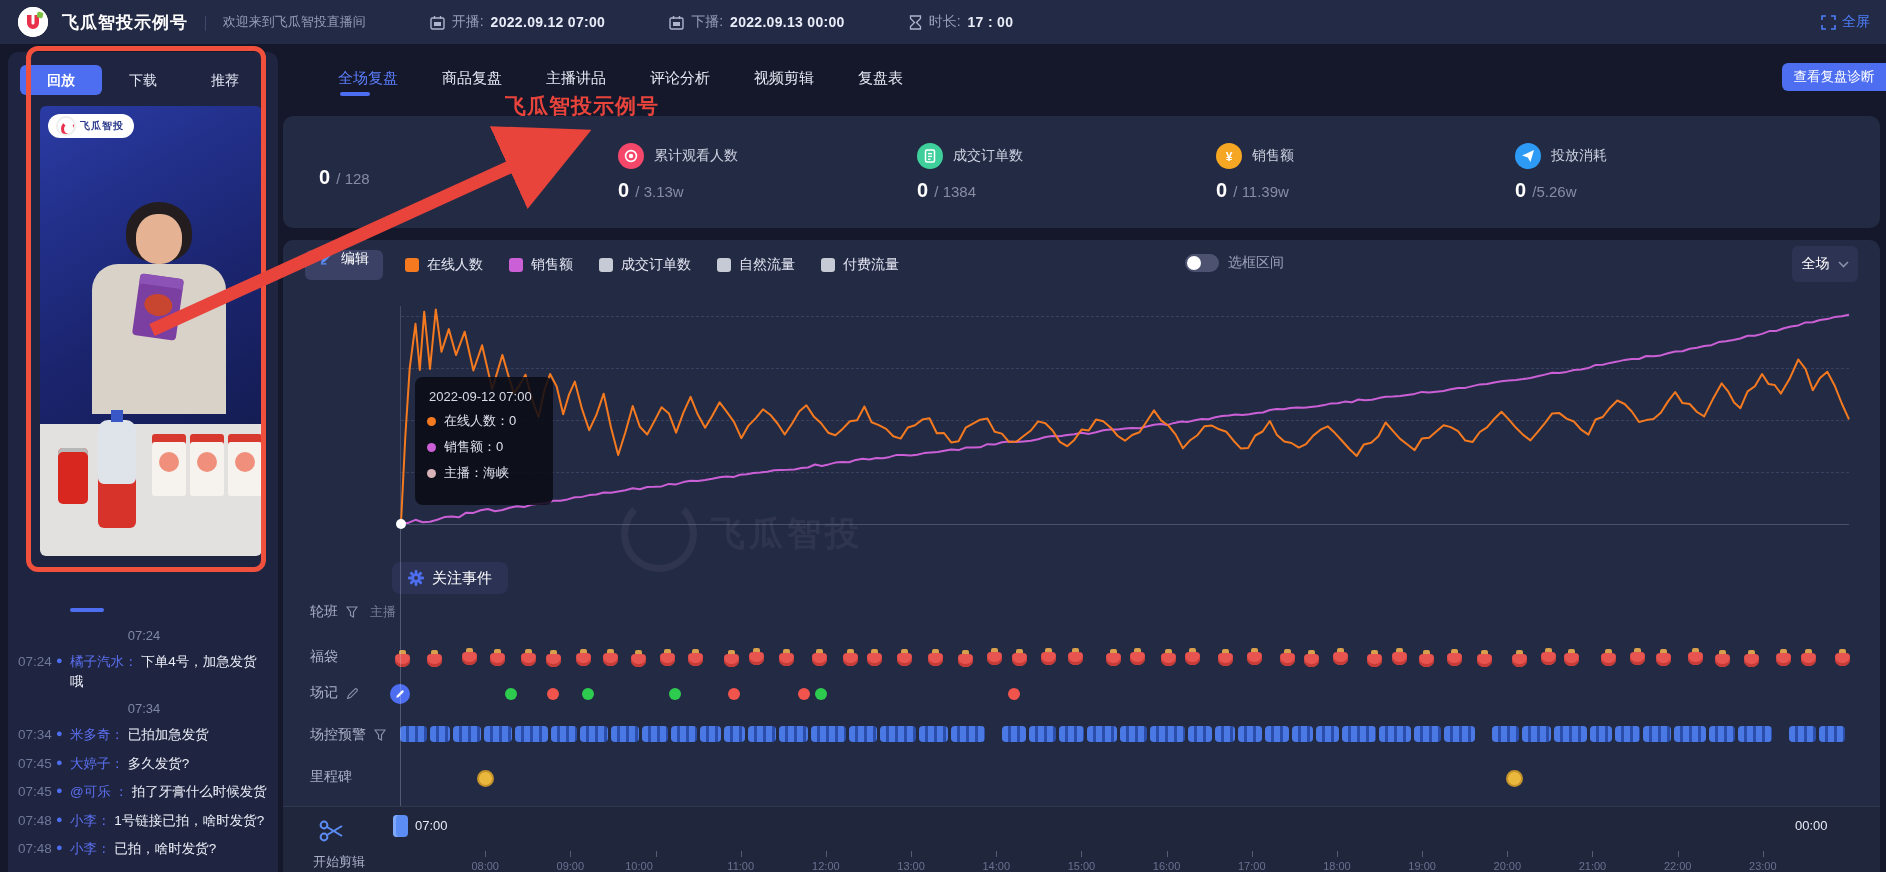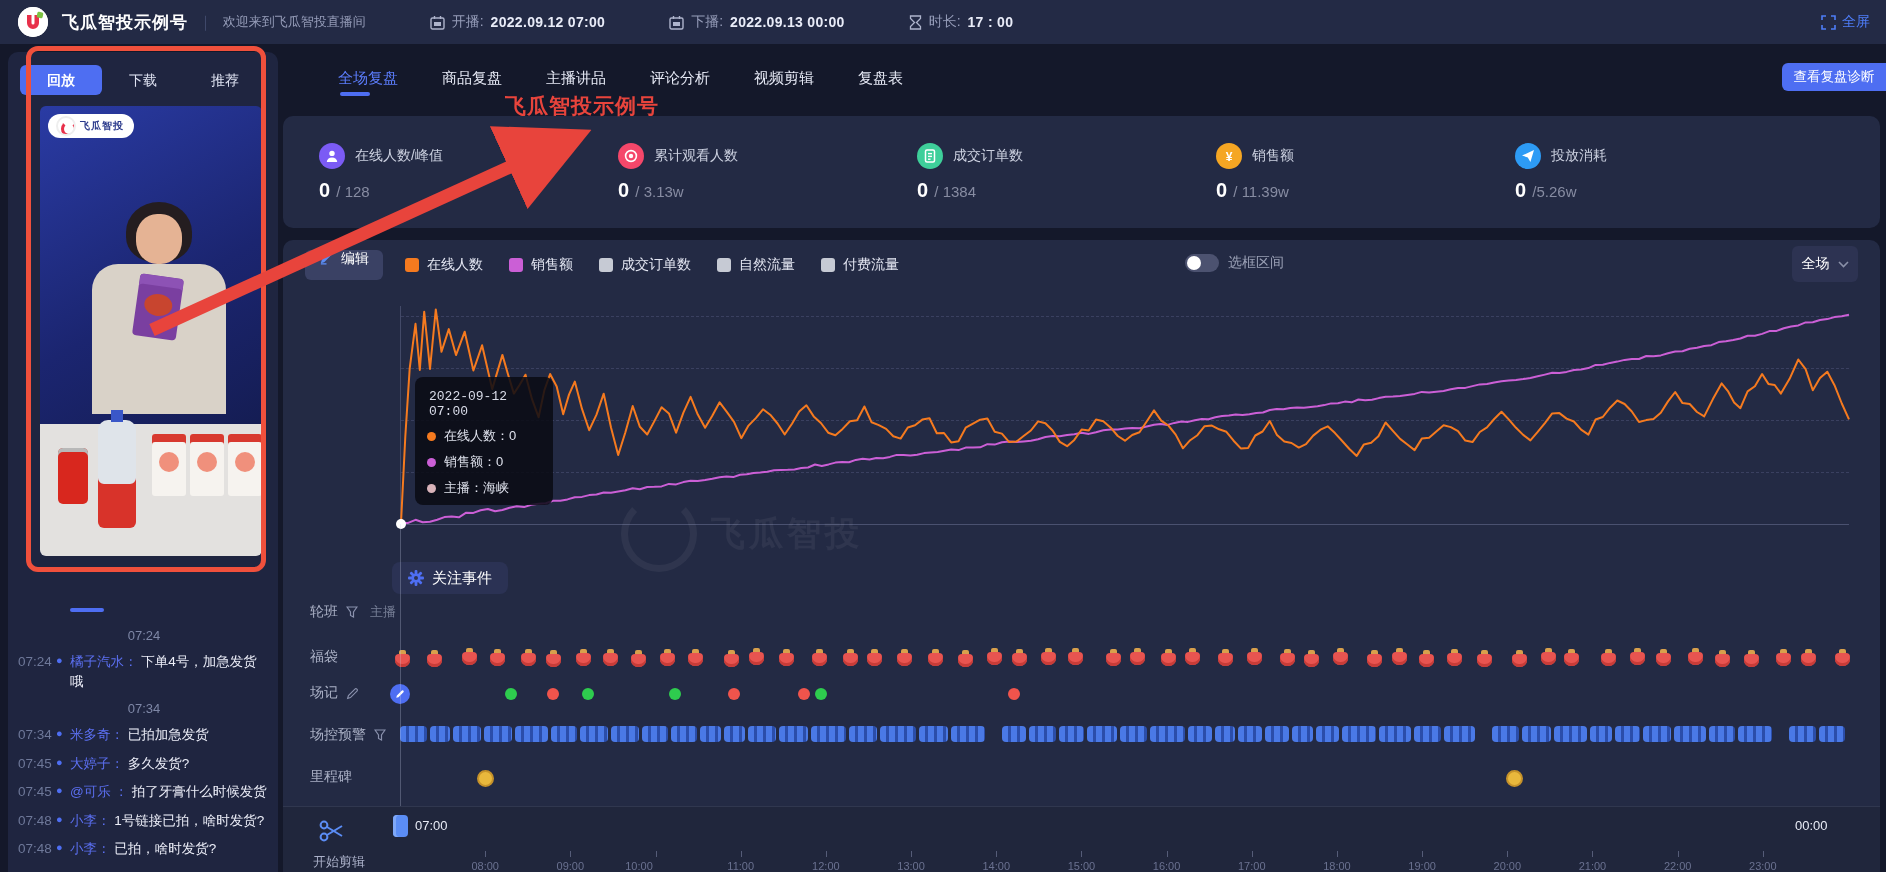--- a/index.html
+++ b/index.html
@@ -79,21 +79,21 @@
   #scope-dd{position:absolute;right:22px;top:6px;width:66px;height:36px;background:#2d3352;border-radius:6px;display:flex;align-items:center;justify-content:center;cursor:pointer;}
   #scope-dd span{font-size:14px;color:#fff;margin-right:8px;font-family:Liberation Mono, monospace;}
   
   #plot{position:absolute;left:117px;top:66px;width:1448px;height:218px;border-left:1px solid #434a68;border-bottom:1px solid #4a5170;}
   .gridline{position:absolute;left:0;width:100%;height:0;border-top:1px dashed #3a4060;}
   #plot svg{position:absolute;left:-2px;top:-2px;overflow:visible;}
   #watermark{position:absolute;left:220px;top:190px;display:flex;align-items:center;opacity:.05;pointer-events:none;}
   #watermark .wm-c{width:62px;height:62px;border-radius:50%;border:7px solid #fff;border-top-color:transparent;}
   #watermark .wm-t{font-size:34px;font-weight:bold;color:#fff;margin-left:14px;letter-spacing:4px;}
   #tooltip{position:absolute;left:132px;top:137px;width:138px;height:128px;background:rgba(9,11,20,.86);border-radius:8px;padding:10px 12px;box-sizing:border-box;z-index:3;}
-  #tt-title{font-size:13px;color:#d8dbe8;margin:2px 0 8px 2px;font-family:Liberation Mono, monospace;}
+  #tt-title{font-size:13px;color:#d8dbe8;margin:2px 0 8px 2px;}
   .tt-row{display:flex;align-items:center;margin:8px 0;font-size:13px;color:#e0e3ee;}
   .tt-dot{width:9px;height:9px;border-radius:50%;margin-right:8px;flex:0 0 auto;}
   
   #follow-btn{position:absolute;left:109px;top:322px;height:32px;background:#2b3254;border:none;border-radius:8px;color:#fff;font-size:15px;display:flex;align-items:center;padding:0 16px;cursor:pointer;}
   #follow-btn svg{margin-right:8px;}
   .lane-label{position:absolute;left:27px;display:flex;align-items:center;font-size:14px;color:#aab0c5;}
   .lane-label .sub{color:#788098;font-size:13px;margin-left:12px;}
   .lane-label svg{margin-left:8px;}
   #lane-shift{position:absolute;left:117px;top:363px;width:1448px;height:17px;display:flex;}
   .shift-seg{height:100%;display:flex;align-items:center;justify-content:center;font-size:12px;color:#fdf4f4;overflow:hidden;}
@@ -245,29 +245,20 @@
     <div class="main-tab">商品复盘</div>
     <div class="main-tab">主播讲品</div>
     <div class="main-tab">评论分析</div>
     <div class="main-tab">视频剪辑</div>
     <div class="main-tab">复盘表</div>
   </div>
 <button id="diagnose-btn">查看复盘诊断</button>
 
 <div id="stats-panel">
     <div class="stat">
-      <div class="stat-head">
-        <span class="stat-ic" style="background: rgb(123, 91, 245);">
-          <svg width="14" height="14" viewBox="0 0 14 14">
-            <circle cx="7" cy="4.4" r="2.7" fill="#fff"></circle>
-            <path d="M1.8 13 a5.2 4.6 0 0 1 10.4 0 z" fill="#fff"></path>
-          </svg>
-        </span>
-        <span class="stat-label">在线人数/峰值</span>
-      </div>
       <div class="stat-val"><b>0</b> / 128</div>
     </div>
     <div class="stat">
       <div class="stat-head">
         <span class="stat-ic" style="background: rgb(245, 71, 106);">
           <svg width="14" height="14" viewBox="0 0 14 14">
             <circle cx="7" cy="7" r="5.4" fill="none" stroke="#fff" stroke-width="1.6"></circle>
             <circle cx="7" cy="7" r="2.2" fill="#fff"></circle>
           </svg>
         </span>

